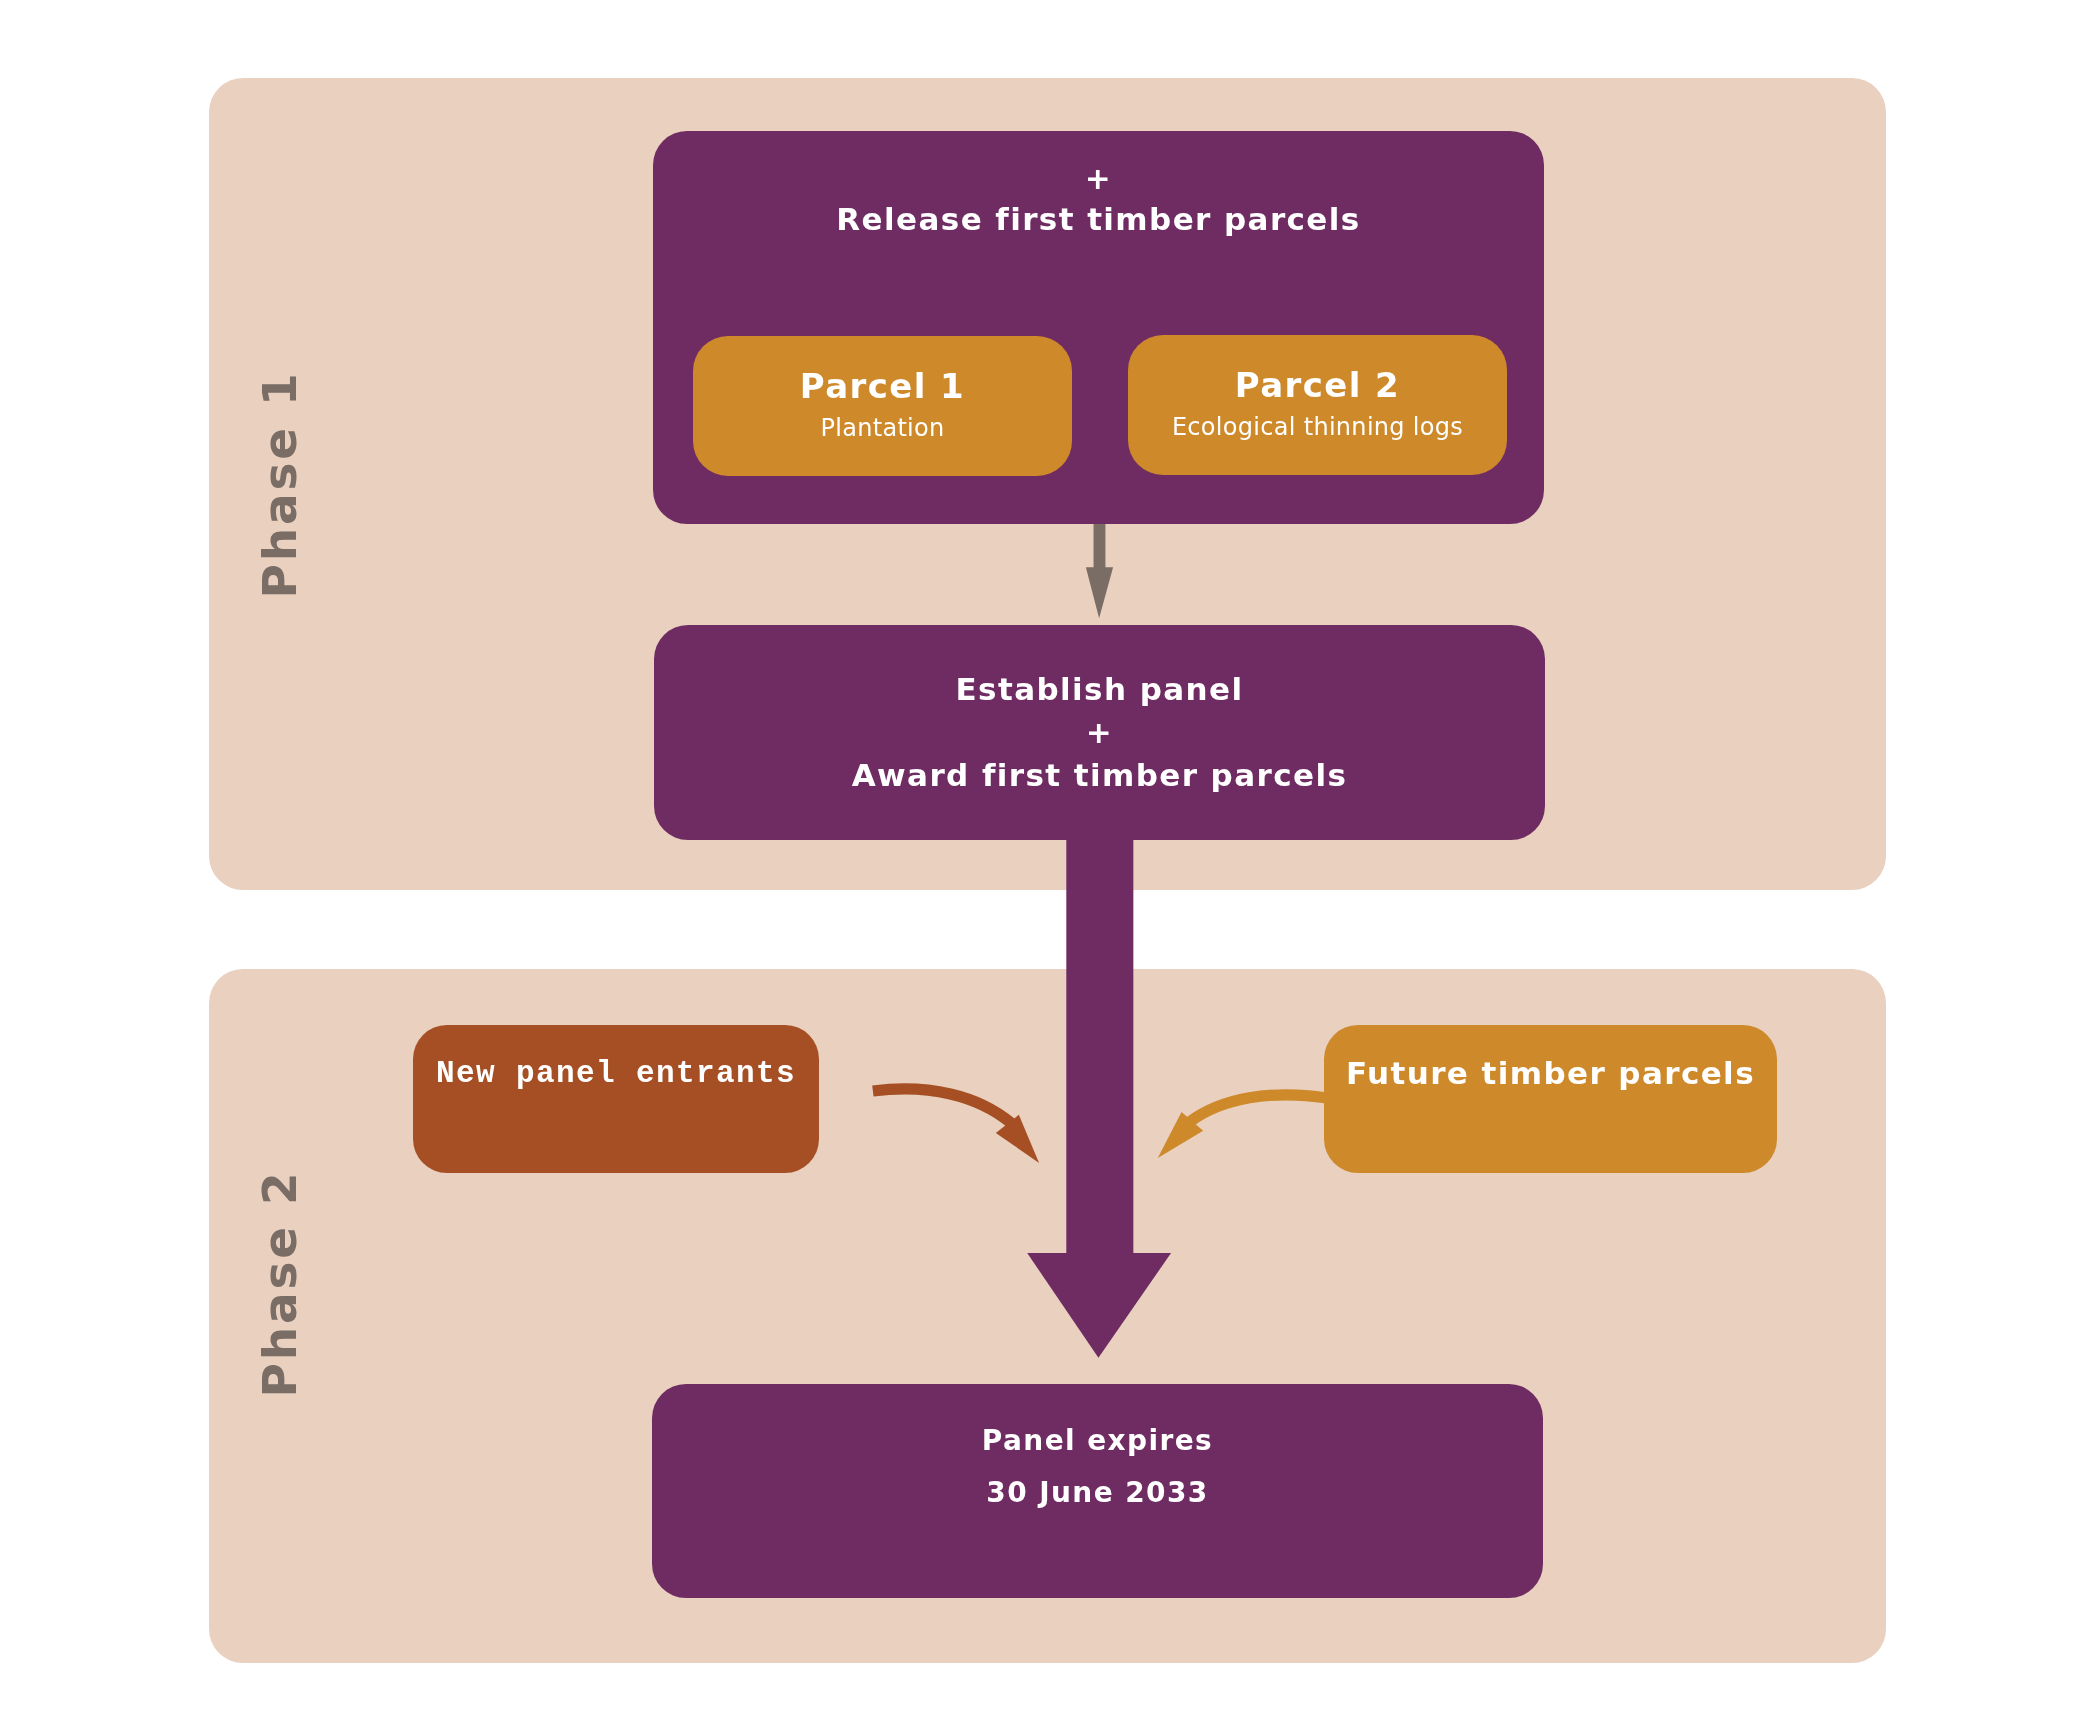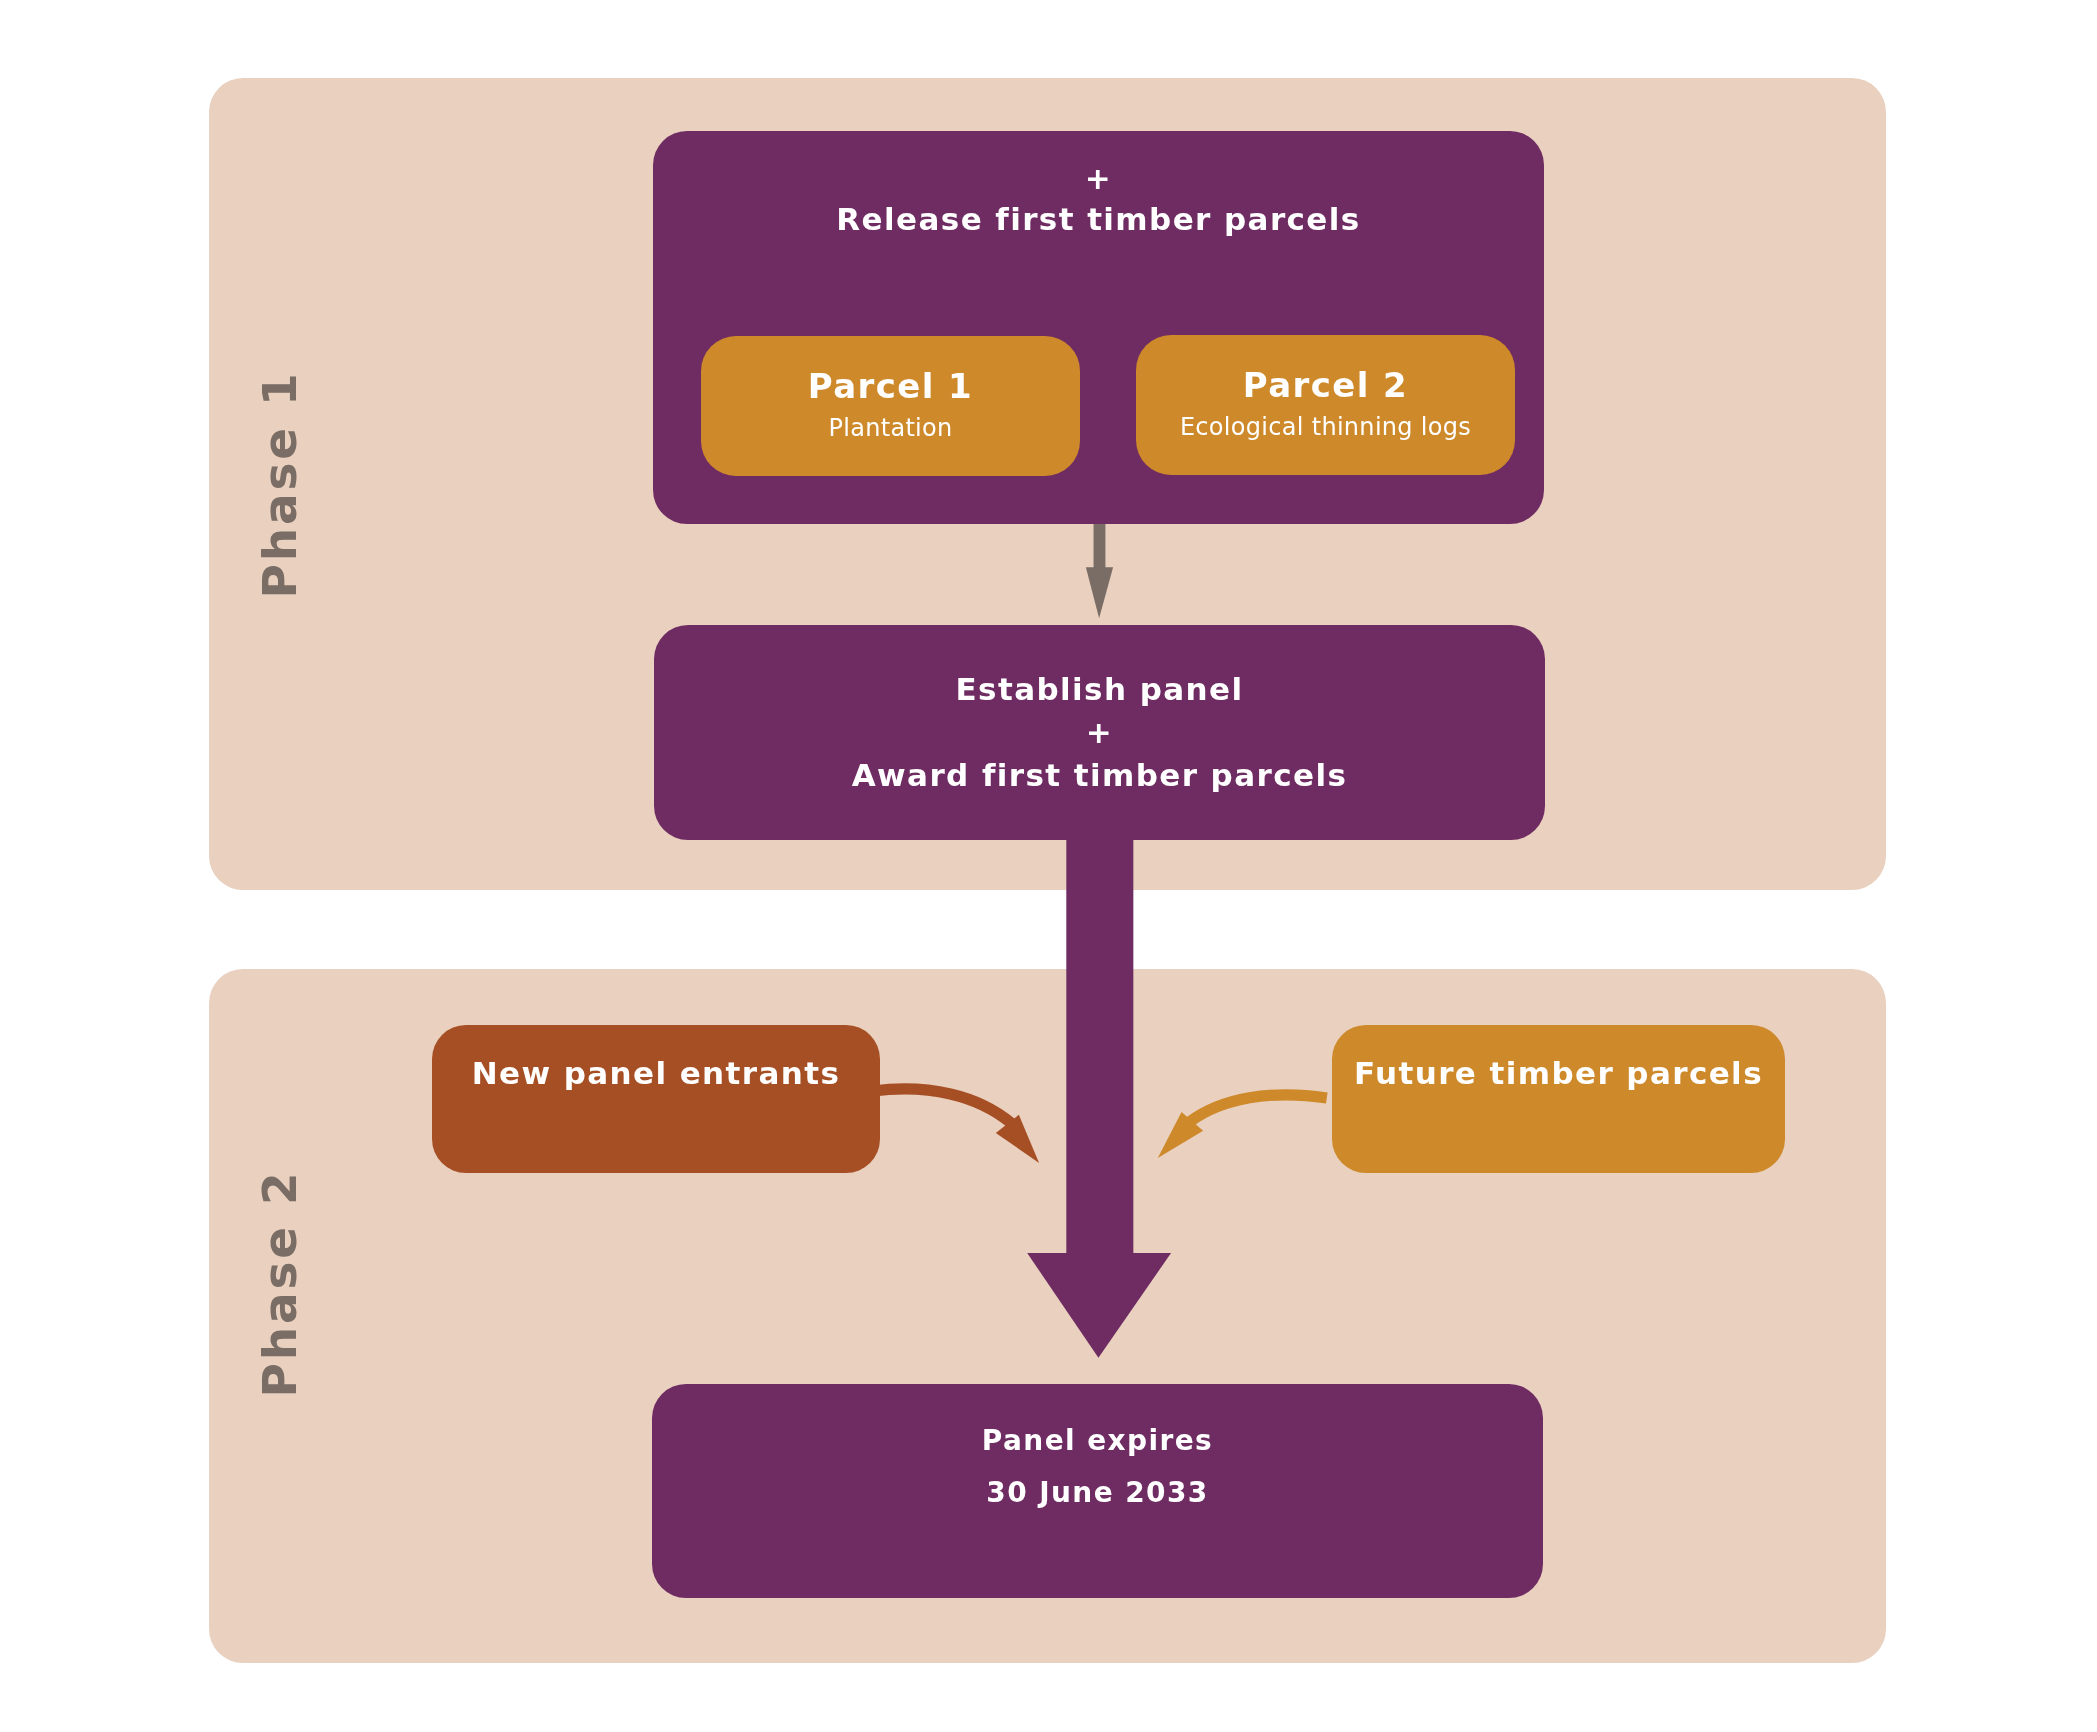--- a/index.html
+++ b/index.html
@@ -1,21 +1,21 @@
 <!DOCTYPE html>
 <html style="font-size:11.2px"><head>
 <meta charset="utf-8">
 <style>
   html, body { margin: 0; padding: 0; background: #ffffff; }
   body { width: 2097px; height: 1733px; position: relative; overflow: hidden;
          font-family: "DejaVu Sans", "Liberation Sans", sans-serif; }
   .abs { position: absolute; box-sizing: border-box; }
   .phase-bg { background: #e9d0bf; border-radius: 34px; }
   .purple { background: #6f2c62; border-radius: 34px; color: #fff; }
-  .ochre  { background: #ce892b; border-radius: 35px; color: #fff; margin-left: 8px; }
+  .ochre  { background: #ce892b; border-radius: 35px; color: #fff; }
   .rust   { background: #a64f24; border-radius: 34px; color: #fff; }
   .center-text { display: flex; flex-direction: column; align-items: center; justify-content: center; text-align: center; }
   .bold { font-weight: bold; letter-spacing: 1.4px; }
   .t-main { font-size: 31px; line-height: 41px; }
   .t-parcel-title { font-size: 34px; line-height: 45px; font-weight: bold; letter-spacing: 1.4px; }
   .t-parcel-sub { font-size: 24px; line-height: 39px; font-weight: normal; letter-spacing: 0.3px; }
   .phase-label { color: #7a6d65; font-size: 47px; font-weight: bold; letter-spacing: 2.8px;
                  white-space: nowrap; transform: rotate(-90deg); transform-origin: center center; }
   svg.overlay { position: absolute; left: 0; top: 0; pointer-events: none; }
 </style>
@@ -71,21 +71,21 @@
   <div class="t-parcel-title">Parcel 2</div>
   <div class="t-parcel-sub">Ecological thinning logs</div>
 </div>
 
 <div class="abs purple center-text bold t-main" style="left:654px; top:625px; width:891px; height:215px; line-height:43px;">
   <div>Establish panel</div>
   <div>+</div>
   <div>Award first timber parcels</div>
 </div>
 
-<div class="abs rust" style="left:432px; top:1025px; width:448px; height:148px;">
+<div class="abs rust" style="left:413px; top:1025px; width:406px; height:148px;font-family:Liberation Mono, monospace;">
   <div class="abs bold t-main" style="left:0; top:28px; width:100%; text-align:center;">New panel entrants</div>
 </div>
 
 <div class="abs ochre" style="left:1324px; top:1025px; width:453px; height:148px; border-radius:34px;padding-left:16px;">
   <div class="abs bold t-main" style="left:0; top:28px; width:100%; text-align:center;">Future timber parcels</div>
 </div>
 
 <div class="abs purple" style="left:652px; top:1384px; width:891px; height:214px;">
   <div class="abs center-text bold" style="left:0; top:31px; width:100%; font-size:28px; line-height:52px;">
     <div>Panel expires</div>

